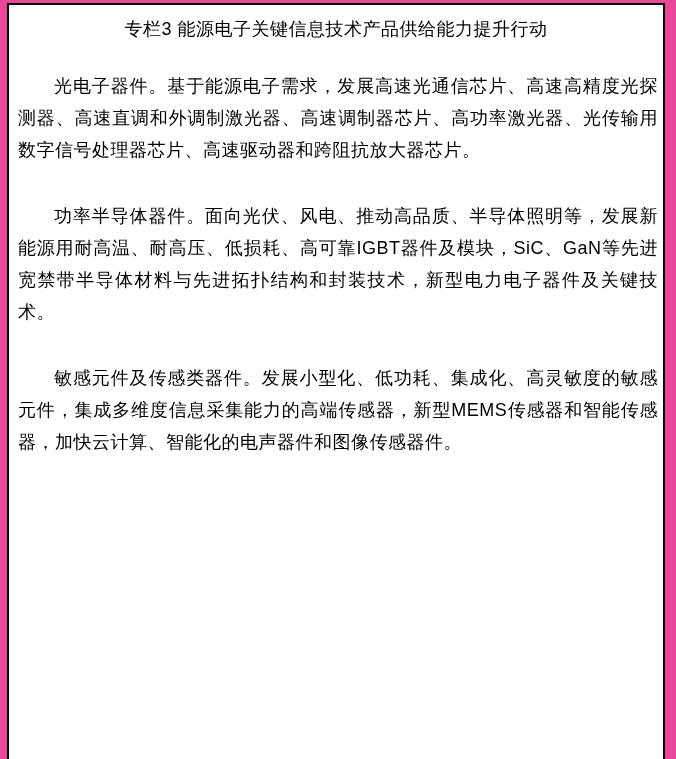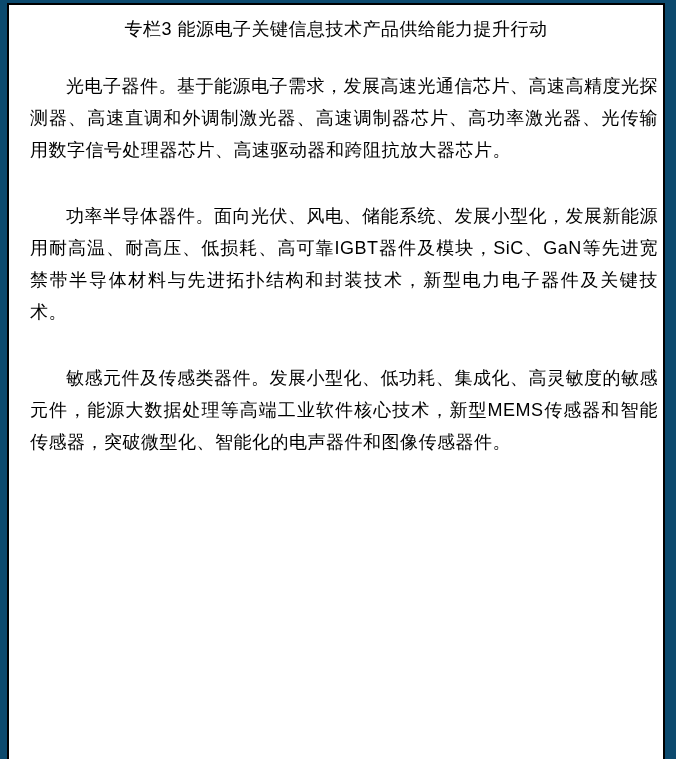--- a/index.html
+++ b/index.html
@@ -5,21 +5,21 @@
   html, body {
     margin: 0;
     padding: 0;
     background: #ffffff;
   }
   .page {
     position: relative;
     width: 676px;
     height: 759px;
     overflow: hidden;
-    background: #0c4a6e;
+    background: #ec4899;
     font-family: "Liberation Sans", sans-serif;
     color: #000000;
   }
   .column-box {
     position: absolute;
     left: 7px;
     top: 3px;
     width: 658px;
     height: 860px; 
     box-sizing: border-box;
@@ -33,30 +33,30 @@
     text-align: center;
     margin: 0 0 25px 0;
     white-space: pre;
     letter-spacing: 0.5px;
   }
   .box-paragraph {
     font-size: 18px;
     line-height: 32px;
     text-align: justify;
     text-indent: 2em;
-    margin: 0 0 34px 16px;
+    margin: 0 0 34px 4px;
     letter-spacing: 0.5px;
   }
   .box-paragraph:last-child {
     margin-bottom: 0;
   }
 </style>
 </head>
 <body>
 
 <div class="page">
   <div class="column-box">
     <div class="box-title">专栏3 能源电子关键信息技术产品供给能力提升行动</div>
     <p class="box-paragraph">光电子器件。基于能源电子需求，发展高速光通信芯片、高速高精度光探测器、高速直调和外调制激光器、高速调制器芯片、高功率激光器、光传输用数字信号处理器芯片、高速驱动器和跨阻抗放大器芯片。</p>
-    <p class="box-paragraph">功率半导体器件。面向光伏、风电、储能系统、发展小型化，发展新能源用耐高温、耐高压、低损耗、高可靠IGBT器件及模块，SiC、GaN等先进宽禁带半导体材料与先进拓扑结构和封装技术，新型电力电子器件及关键技术。</p>
-    <p class="box-paragraph">敏感元件及传感类器件。发展小型化、低功耗、集成化、高灵敏度的敏感元件，能源大数据处理等高端工业软件核心技术，新型MEMS传感器和智能传感器，突破微型化、智能化的电声器件和图像传感器件。</p>
+    <p class="box-paragraph">功率半导体器件。面向光伏、风电、推动高品质、半导体照明等，发展新能源用耐高温、耐高压、低损耗、高可靠IGBT器件及模块，SiC、GaN等先进宽禁带半导体材料与先进拓扑结构和封装技术，新型电力电子器件及关键技术。</p>
+    <p class="box-paragraph">敏感元件及传感类器件。发展小型化、低功耗、集成化、高灵敏度的敏感元件，集成多维度信息采集能力的高端传感器，新型MEMS传感器和智能传感器，加快云计算、智能化的电声器件和图像传感器件。</p>
   </div>
 </div>
 
 </body></html>

